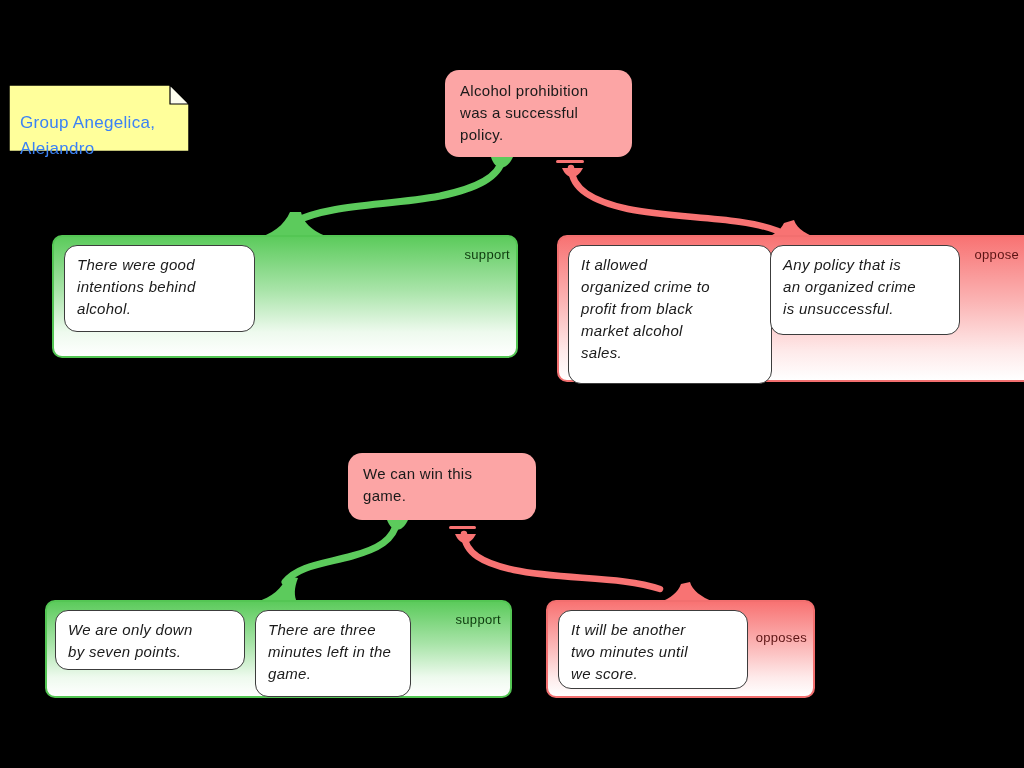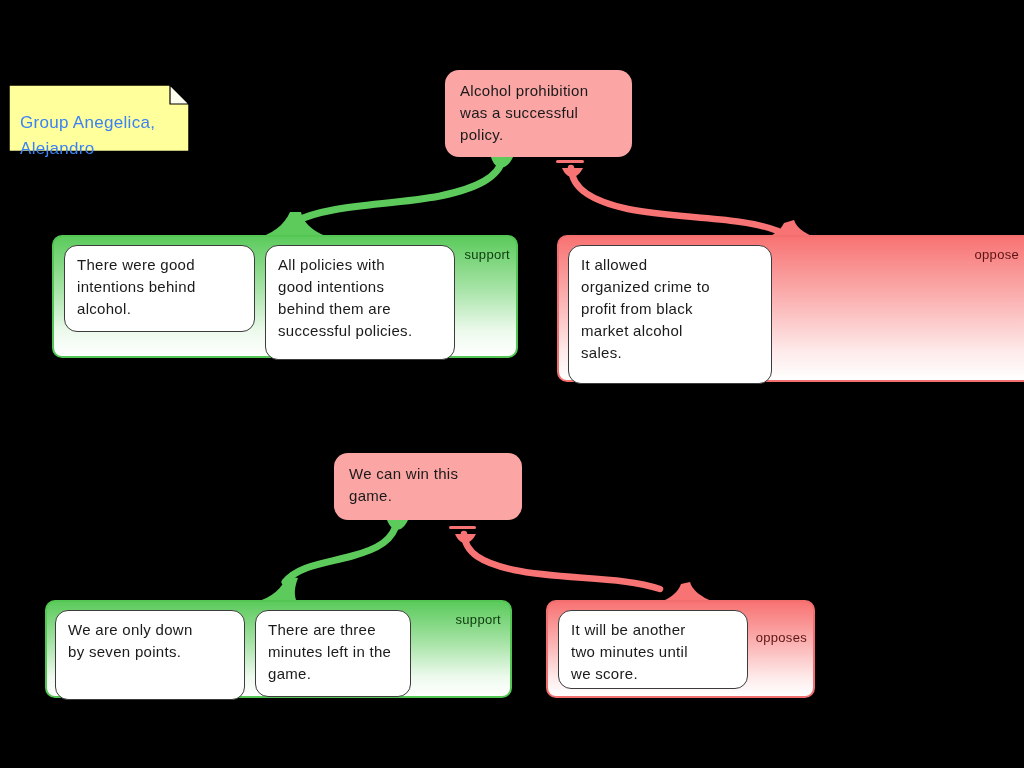--- a/index.html
+++ b/index.html
@@ -19,21 +19,21 @@
   }
 
   
   .claim{
     position:absolute;z-index:2;background:#fca5a5;border-radius:14px;
     padding:10px 15px;box-sizing:border-box;
     font-size:15px;line-height:22px;color:#1a1a1a;letter-spacing:.3px;
     white-space:pre-line;
   }
   .claim1{left:445px;top:70px;width:187px;height:87px;}
-  .claim2{left:334px;top:453px;width:188px;height:67px;}
+  .claim2{left:348px;top:453px;width:188px;height:67px;}
 
   
   .group{position:absolute;z-index:2;border-radius:10px;box-sizing:border-box;padding-left:40px;}
   .group.green{
     border:2px solid #54c654;
     background:linear-gradient(180deg,#5ccb5c 0%,#a9e4a9 45%,#eefaee 80%,#ffffff 100%);
   }
   .group.red{
     border:2px solid #f26f6f;
     background:linear-gradient(180deg,#f87373 0%,#fbb4b4 45%,#feeaea 80%,#ffffff 100%);
@@ -52,26 +52,27 @@
   .o1 .glabel{right:14px;text-align:right;}
   .g2 .glabel{right:9px;}
   .o2 .glabel{right:6px;margin-top:18px;}
 
   
   .reason{
     position:absolute;background:#fff;border:1.5px solid #3c3c3c;border-radius:13px;
     padding:8px 12px;box-sizing:border-box;
     font-size:15px;line-height:22px;color:#1a1a1a;letter-spacing:.3px;
     white-space:pre-line;
+    font-style:italic;
   }
   .g1 .r1{left:10px;top:8px;width:191px;height:87px;}
   .g1 .r2{left:211px;top:8px;width:190px;height:115px;}
   .o1 .r1{left:9px;top:8px;width:204px;height:139px;}
   .o1 .r2{left:211px;top:8px;width:190px;height:90px;}
-  .g2 .r1{left:8px;top:8px;width:190px;height:90px;}
+  .g2 .r1{left:8px;top:8px;width:190px;height:60px;}
   .g2 .r2{left:208px;top:8px;width:156px;height:87px;}
   .o2 .r1{left:10px;top:8px;width:190px;height:79px;}
 </style>
 </head>
 <body>
 
 <div id="stage">
 
   <svg class="connectors" width="1024" height="768" viewBox="0 0 1024 768">
 
@@ -113,33 +114,32 @@
 
   <div class="claim claim1">Alcohol prohibition
 was a successful
 policy.</div>
 
   <div class="group green g1">
     <span class="glabel support">support</span>
     <div class="reason r1">There were good
 intentions behind
 alcohol.</div>
-    <div class="reason r2">All policies with
-good intentions
-behind them are
-successful policies.</div>
   </div>
 
   <div class="group red o1">
     <span class="glabel oppose">oppose</span>
     <div class="reason r1">It allowed
 organized crime to
 profit from black
 market alcohol
 sales.</div>
+    <div class="reason r2">Any policy that is
+an organized crime
+is unsuccessful.</div>
   </div>
 
   <div class="claim claim2">We can win this
 game.</div>
 
   <div class="group green g2">
     <span class="glabel support">support</span>
     <div class="reason r1">We are only down
 by seven points.</div>
     <div class="reason r2">There are three

